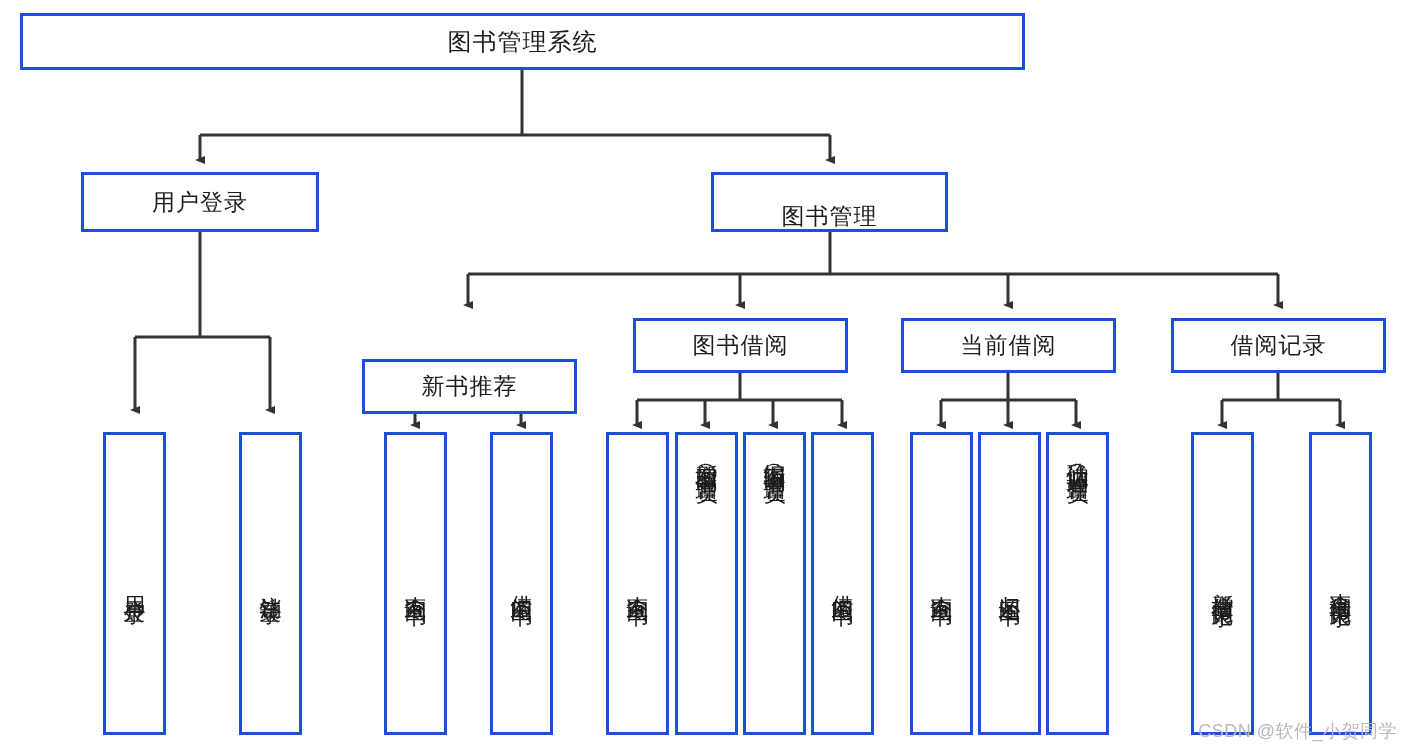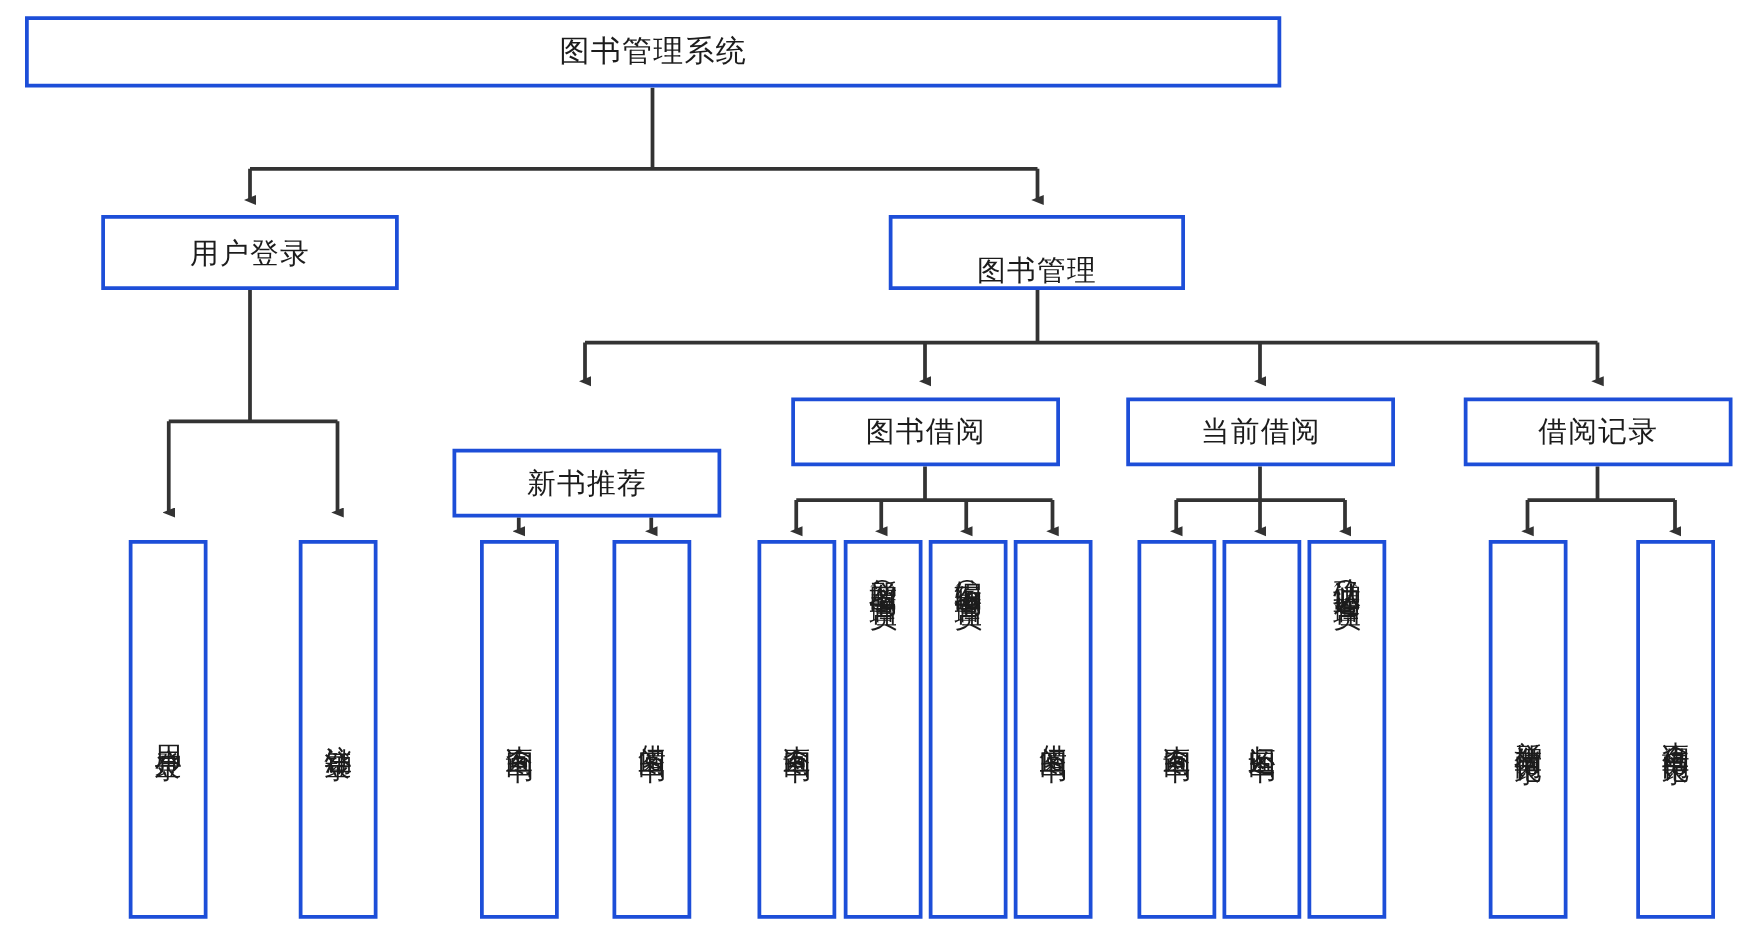--- a/index.html
+++ b/index.html
@@ -207,14 +207,15 @@
   </div>
 
   <div class="node v center" style="left:1191px; top:432px; width:63px; height:303px;">
     <span class="label">新增借阅记录</span>
   </div>
 
   <div class="node v center" style="left:1309px; top:432px; width:63px; height:303px;">
     <span class="label">查询借阅记录</span>
   </div>
 
+  <div id="watermark">CSDN @软件_小贺同学</div>
 
 </div>
 
 </body></html>

